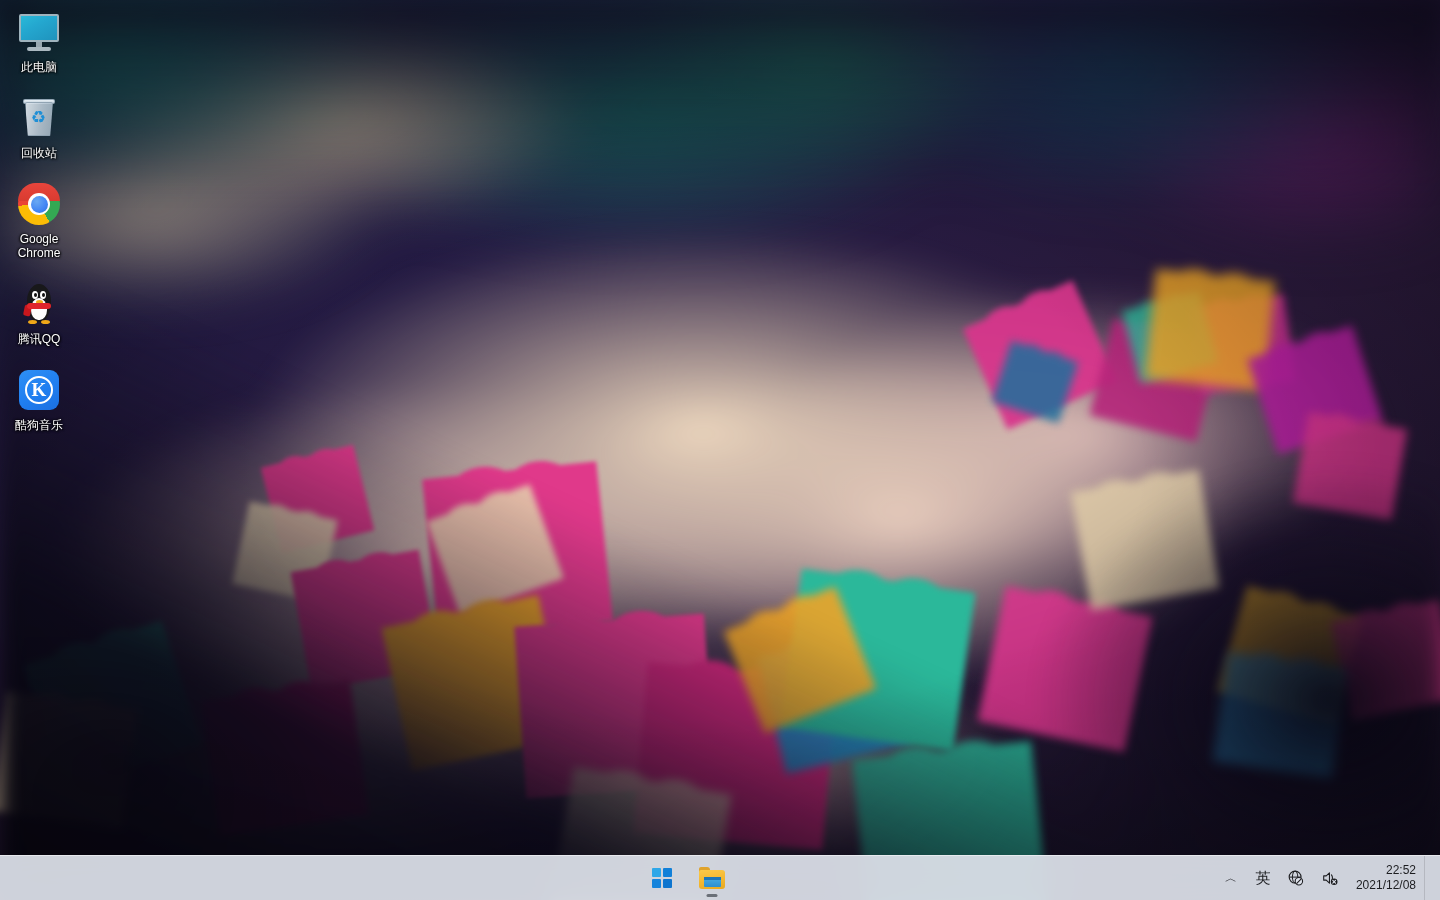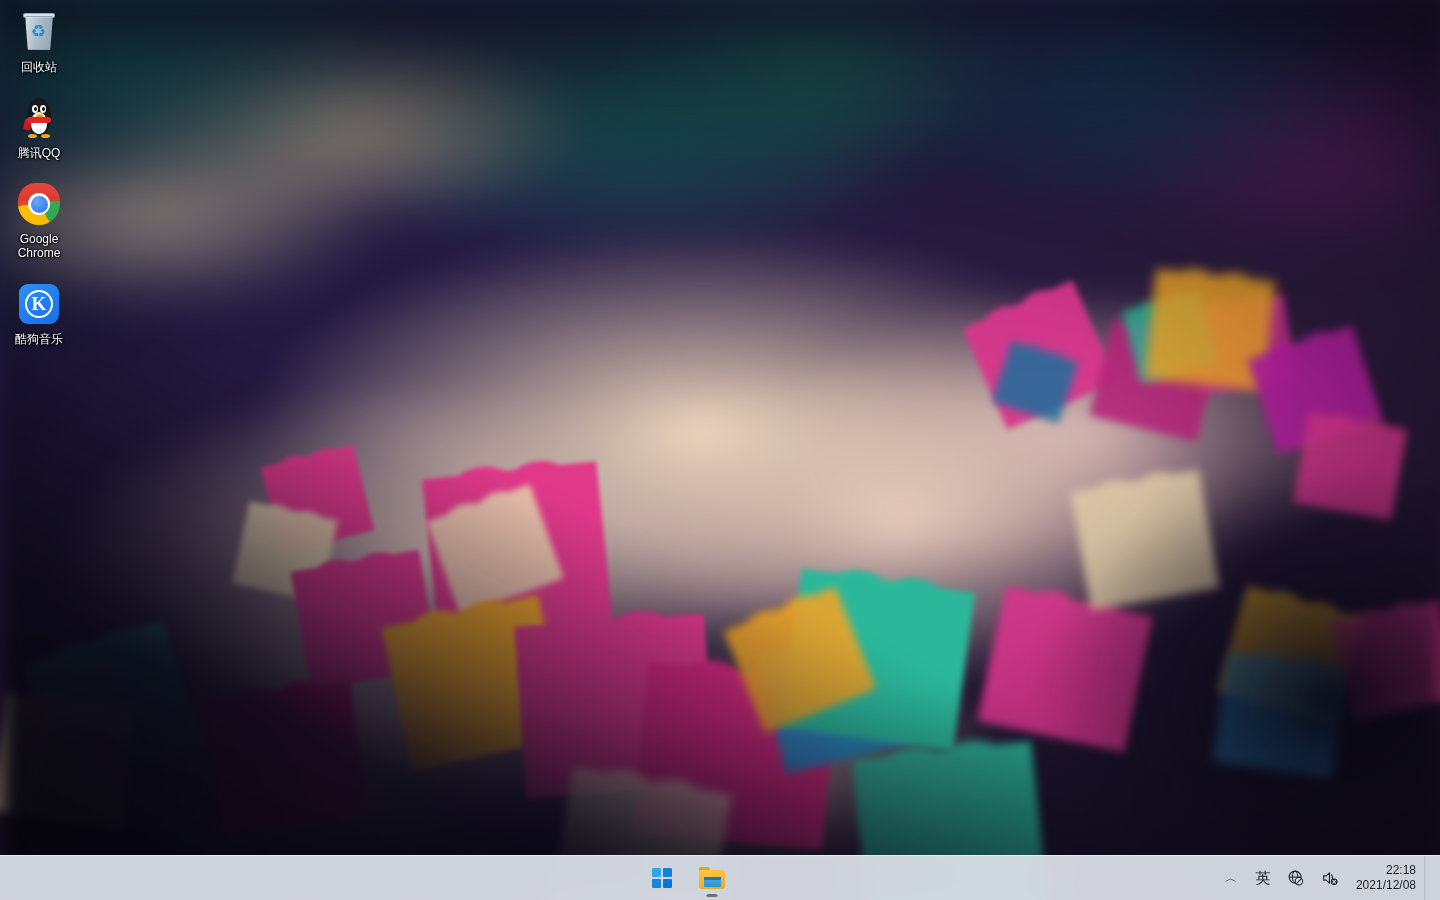--- a/index.html
+++ b/index.html
@@ -409,28 +409,46 @@
     <div class="heart" style="left:1220px; top:660px; width:120px; height:110px; background:#2f9ad6; transform:rotate(8deg);   filter:blur(6px); opacity:.7;"></div>
     <div class="heart" style="left:860px;  top:750px; width:180px; height:164px; background:#2bb89a; transform:rotate(-6deg);  filter:blur(4px); opacity:.9;"></div>
     <div class="heart" style="left:560px;  top:780px; width:160px; height:146px; background:#f0ddbb; transform:rotate(10deg);  filter:blur(5px); opacity:.7;"></div>
 
     <div class="wp-layer wp-shadow"></div>
     <div class="wp-layer wp-vignette"></div>
   </div>
 
   <div id="icon-grid">
 
+    <div class="desk-icon">
+      <div class="glyph ico-pc">
+        <div class="screen"></div>
+          <div class="neck"></div>
+          <div class="foot"></div>
+      </div>
+      <div class="label">此电脑</div>
+    </div>
 
     <div class="desk-icon">
       <div class="glyph ico-bin">
         <div class="lid"></div>
           <div class="bin"></div>
           <div class="rec">♻</div>
       </div>
       <div class="label">回收站</div>
+    </div>
+
+    <div class="desk-icon">
+      <div class="glyph ico-chrome">
+        <div class="ring"></div>
+          <div class="red-top"></div>
+          <div class="hub"></div>
+          <div class="core"></div>
+      </div>
+      <div class="label">Google Chrome</div>
     </div>
 
     <div class="desk-icon">
       <div class="glyph ico-qq">
         <div class="body"></div>
         <div class="belly"></div>
         <div class="eye l">
             <i></i>
           </div>
         <div class="eye r">
@@ -439,30 +457,20 @@
         <div class="beak"></div>
         <div class="scarf-tail"></div>
         <div class="scarf"></div>
         <div class="foot l"></div>
         <div class="foot r"></div>
       </div>
       <div class="label">腾讯QQ</div>
     </div>
 
     <div class="desk-icon">
-      <div class="glyph ico-chrome">
-        <div class="ring"></div>
-          <div class="red-top"></div>
-          <div class="hub"></div>
-          <div class="core"></div>
-      </div>
-      <div class="label">Google Chrome</div>
-    </div>
-
-    <div class="desk-icon">
       <div class="glyph ico-kugou">
         <div class="tile"></div>
           <div class="circ"></div>
           <div class="k">K</div>
       </div>
       <div class="label">酷狗音乐</div>
     </div>
 
   </div>
 
@@ -516,21 +524,21 @@
         <svg width="18" height="18" viewBox="0 0 20 20">
           <path d="M3 7.6h2.8L9.4 4.3v11.4L5.8 12.4H3z" fill="none" stroke="#1c1d20" stroke-width="1.2" stroke-linejoin="round"></path>
           <path d="M11.6 6.6c1.5 1.7 1.5 5.1 0 6.8" fill="none" stroke="#1c1d20" stroke-width="1.2" stroke-linecap="round"></path>
           <circle cx="14.6" cy="14.2" r="3.7" fill="#1c1d20"></circle>
           <line x1="13.1" y1="12.7" x2="16.1" y2="15.7" stroke="#dee2eb" stroke-width="1.3" stroke-linecap="round"></line>
           <line x1="16.1" y1="12.7" x2="13.1" y2="15.7" stroke="#dee2eb" stroke-width="1.3" stroke-linecap="round"></line>
         </svg>
       </div>
 
       <div id="tray-clock">
-        <div>22:18</div>
+        <div>22:52</div>
         <div>2021/12/08</div>
       </div>
 
       <div id="show-desktop"></div>
 
     </div>
   </div>
 
 </div>
 

